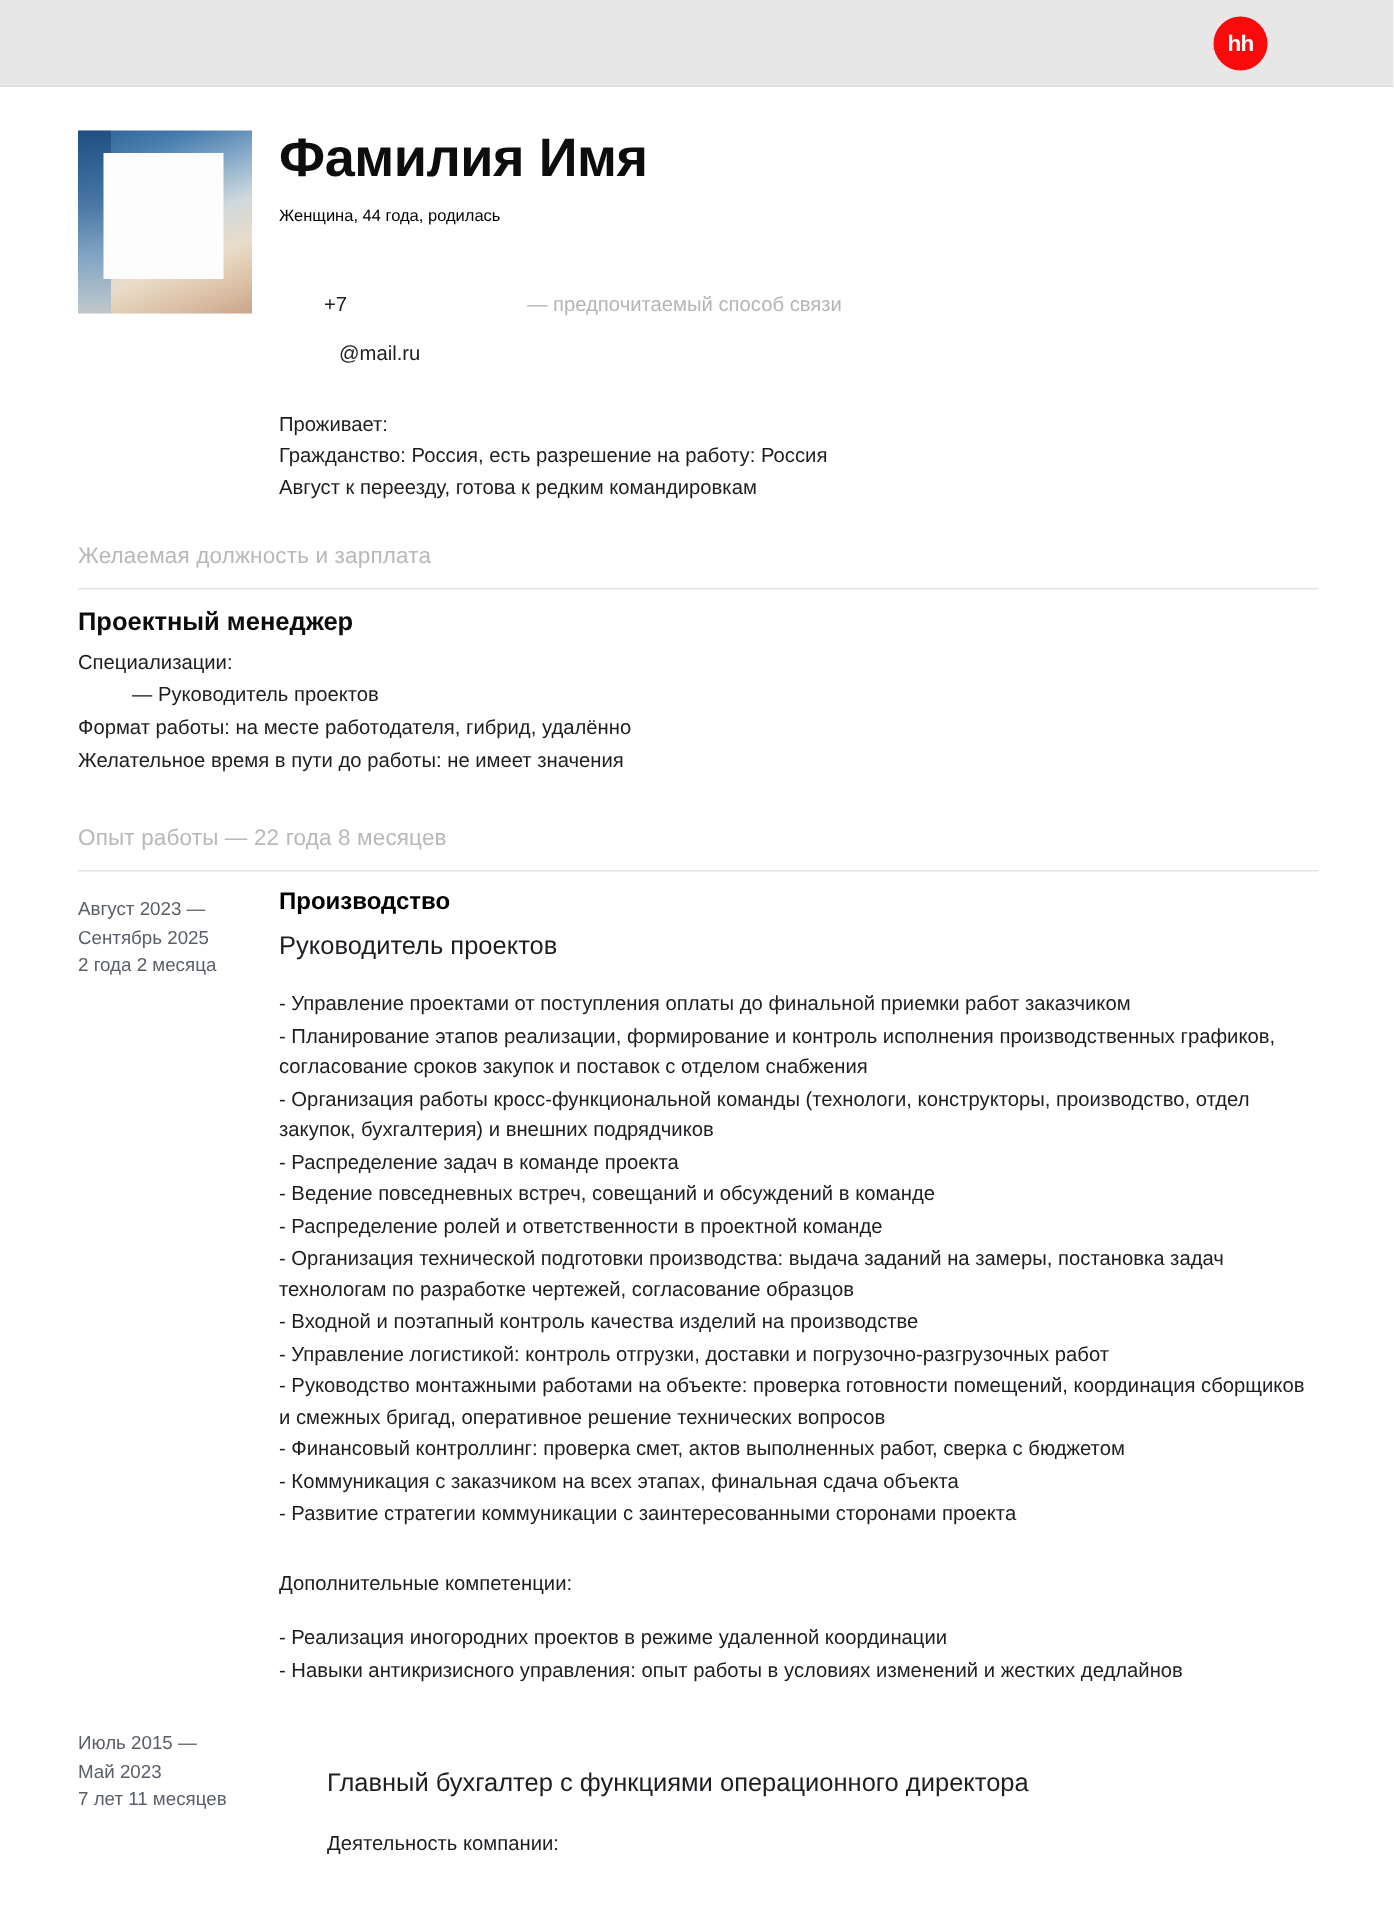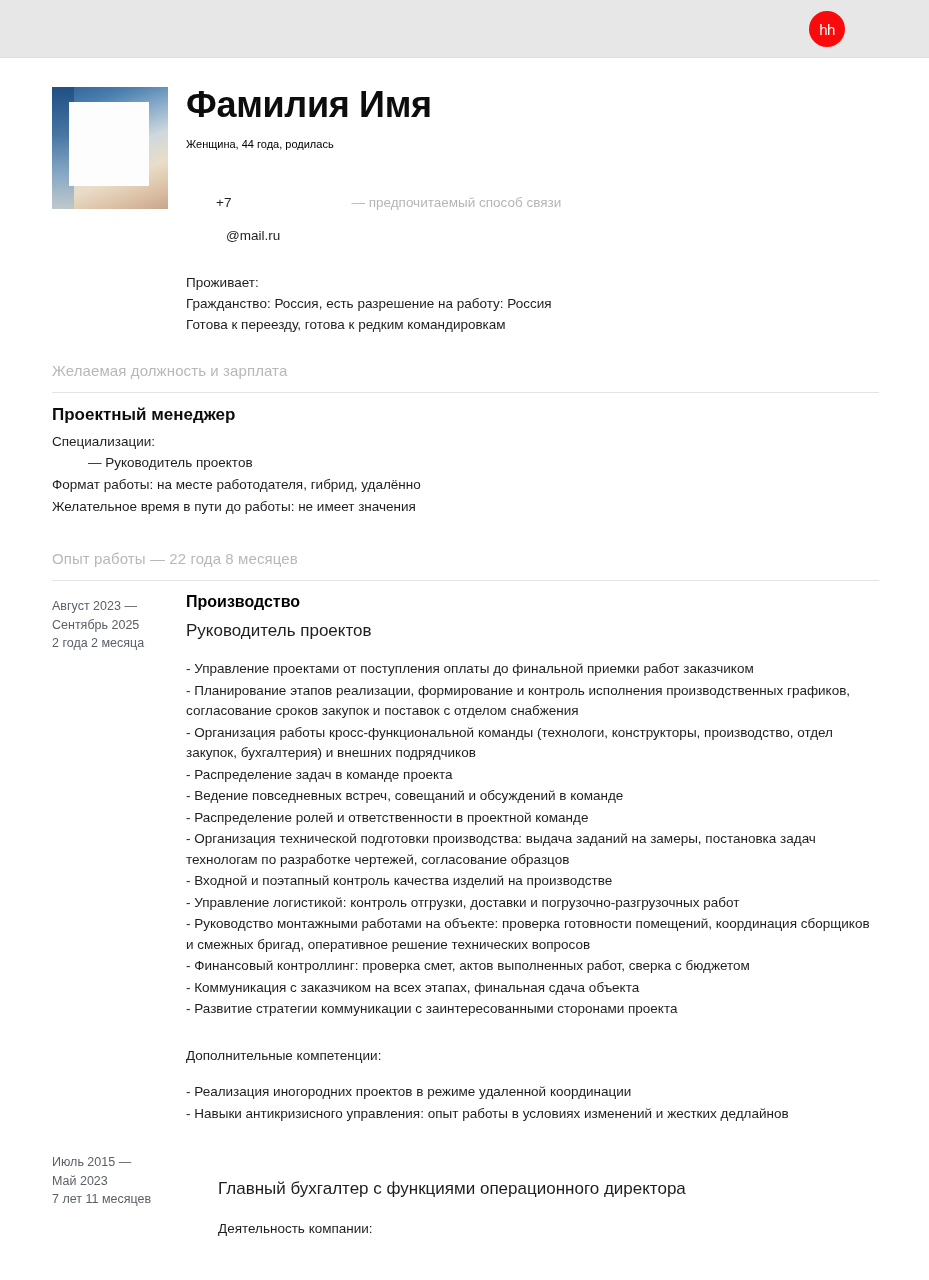--- a/index.html
+++ b/index.html
@@ -31,21 +31,21 @@
     height: 36px;
     border-radius: 50%;
     background: #fa0a0a;
     display: flex;
     align-items: center;
     justify-content: center;
   }
   .hh-logo span {
     color: #ffffff;
     font-size: 15px;
-    font-weight: normal;
+    font-weight: bold;
     letter-spacing: -0.5px;
     line-height: 1;
     font-family: "Liberation Sans", sans-serif;
   }
 
   
   .page {
     padding: 0 50px 0 52px;
     position: relative;
   }
@@ -231,21 +231,21 @@
       <h1 class="name">Фамилия Имя</h1>
       <div class="gender-age">Женщина, 44 года, родилась</div>
 
       <div class="contact-row">
         <span>+7</span><span class="redacted"></span><span class="pref-note">— предпочитаемый способ связи</span>
       </div>
       <div class="email-row">@mail.ru</div>
 
       <div class="loc-line">Проживает:</div>
       <div class="loc-line">Гражданство: Россия, есть разрешение на работу: Россия</div>
-      <div class="loc-line">Готова к переезду, готова к редким командировкам</div>
+      <div class="loc-line">Август к переезду, готова к редким командировкам</div>
     </div>
   </div>
 
   <div class="section">
     <h2 class="section-title">Желаемая должность и зарплата</h2>
 
     <div class="job-title-big">Проектный менеджер</div>
     <div class="plain-line">Специализации:</div>
     <div class="plain-line spec-item">— Руководитель проектов</div>
     <div class="plain-line">Формат работы: на месте работодателя, гибрид, удалённо</div>

